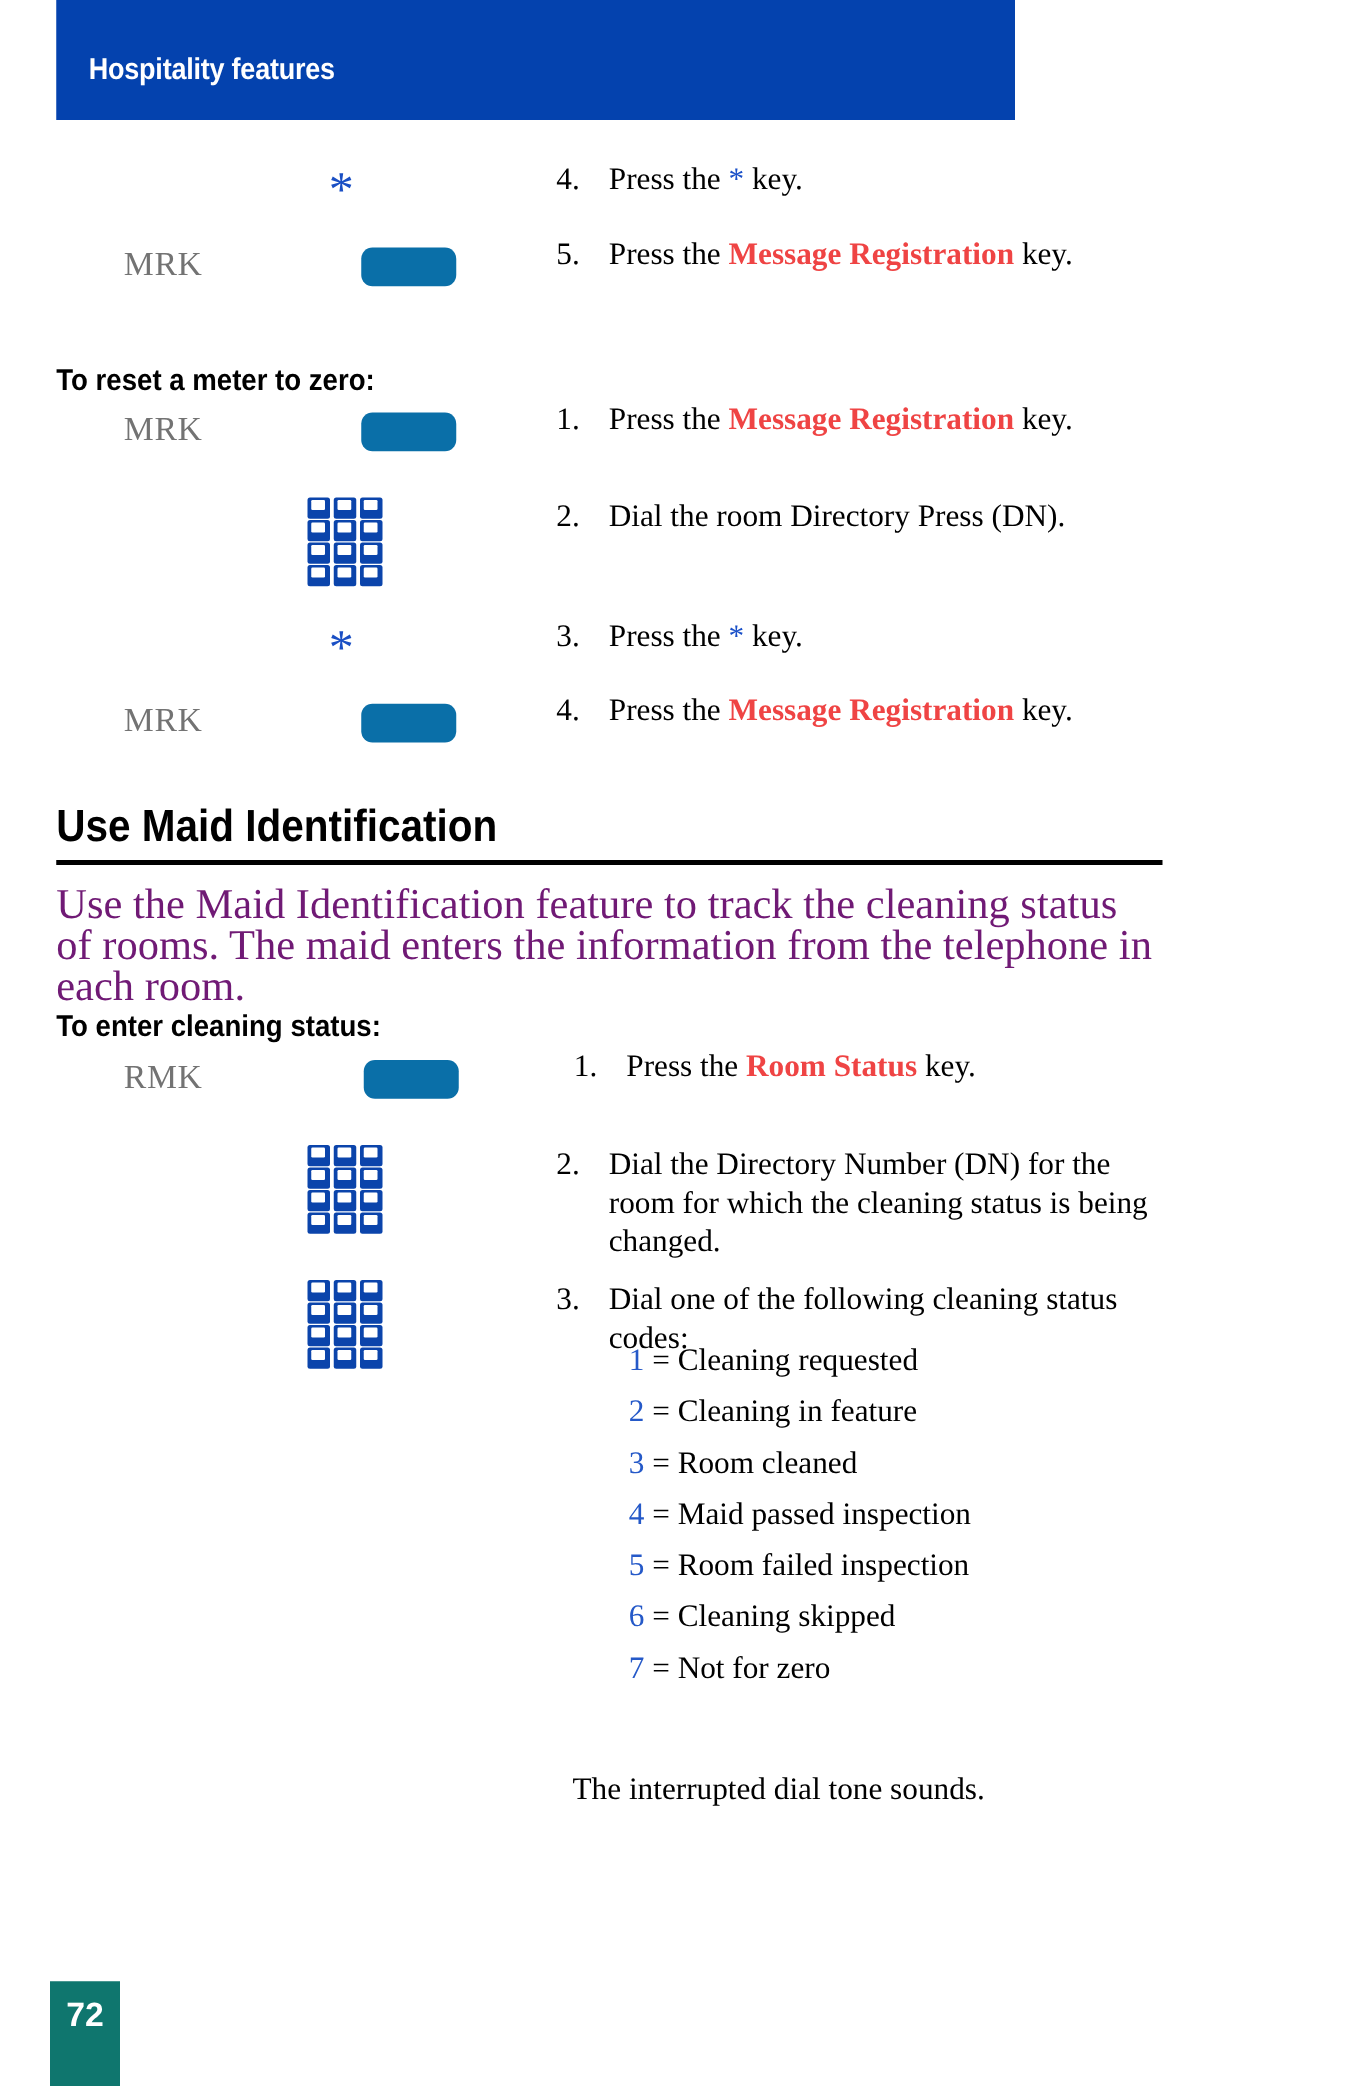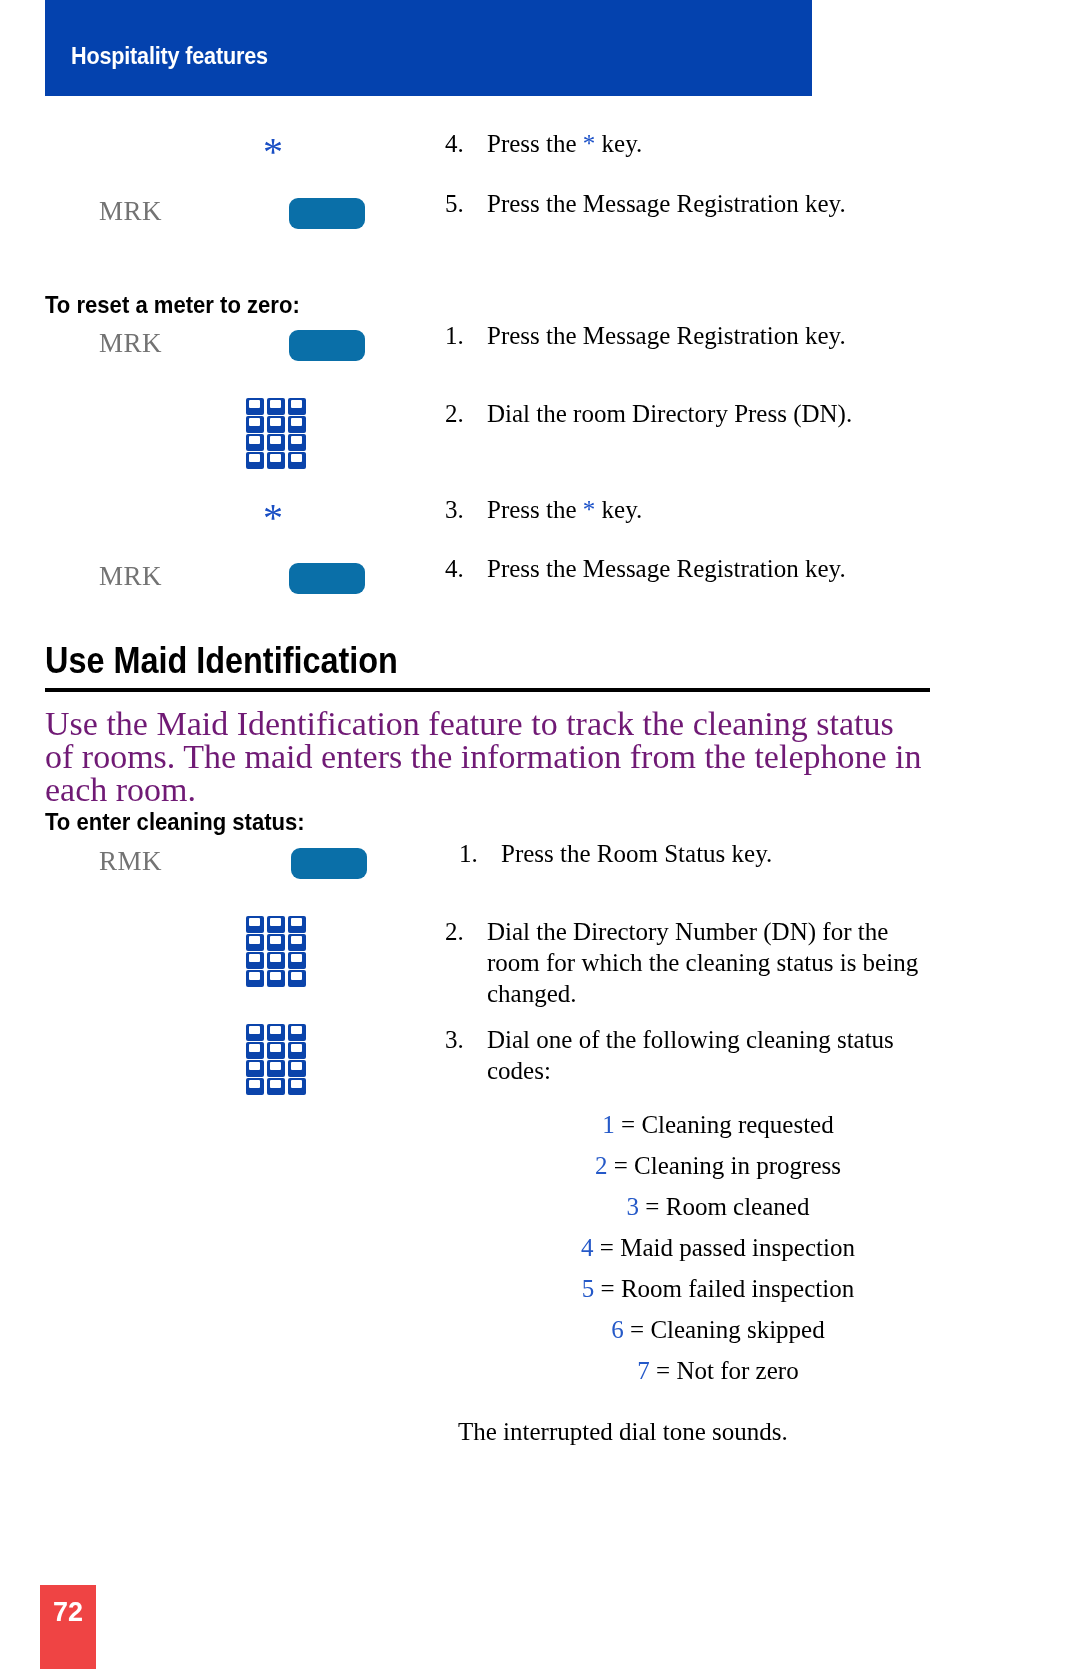--- a/index.html
+++ b/index.html
@@ -64,22 +64,22 @@
     flex: 0 0 42px;
     font-size: 25px;
     color: #000;
   }
   .step-text {
     flex: 1 1 auto;
     font-size: 25px;
     color: #000;
   }
   .kw {
-    color: #000000;
-    font-weight: normal;
+    color: #ef4444;
+    font-weight: bold;
   }
   .star-inline {
     color: #1a50c8;
     font-weight: normal;
   }
 
   
   .soft-label {
     position: absolute;
     font-family: "Liberation Serif", "DejaVu Serif", serif;
@@ -200,21 +200,21 @@
     color: #000000;
   }
 
   
   .page-tab {
     position: absolute;
     left: 40px;
     top: 1585px;
     width: 56px;
     height: 84px;
-    background: #ef4444;
+    background: #0f766e;
   }
   .page-tab .page-num {
     position: absolute;
     left: 0;
     top: 12px;
     width: 56px;
     text-align: center;
     font-family: "Liberation Sans", "DejaVu Sans", sans-serif;
     font-weight: bold;
     font-size: 27px;
@@ -365,23 +365,23 @@
         <i class="key"></i>
         <i class="key"></i>
     </span>
   </div>
   <div class="text-cell">
     <span class="step-num">3.</span>
     <span class="step-text">Dial one of the following cleaning status codes:</span>
   </div>
 </div>
 
-<div class="code-list" style="top:1104px;text-align:center;">
+<div class="code-list" style="top:1068px;">
   <div class="code-item"><span class="code-num">1</span><span> = </span><span>Cleaning requested</span></div>
-  <div class="code-item"><span class="code-num">2</span><span> = </span><span>Cleaning in progress</span></div>
+  <div class="code-item"><span class="code-num">2</span><span> = </span><span>Cleaning in feature</span></div>
   <div class="code-item"><span class="code-num">3</span><span> = </span><span>Room cleaned</span></div>
   <div class="code-item"><span class="code-num">4</span><span> = </span><span>Maid passed inspection</span></div>
   <div class="code-item"><span class="code-num">5</span><span> = </span><span>Room failed inspection</span></div>
   <div class="code-item"><span class="code-num">6</span><span> = </span><span>Cleaning skipped</span></div>
   <div class="code-item"><span class="code-num">7</span><span> = </span><span>Not for zero</span></div>
 </div>
 
 <div class="closing-note" style="top:1418px;">The interrupted dial tone sounds.</div>
 
 <div class="page-tab">

